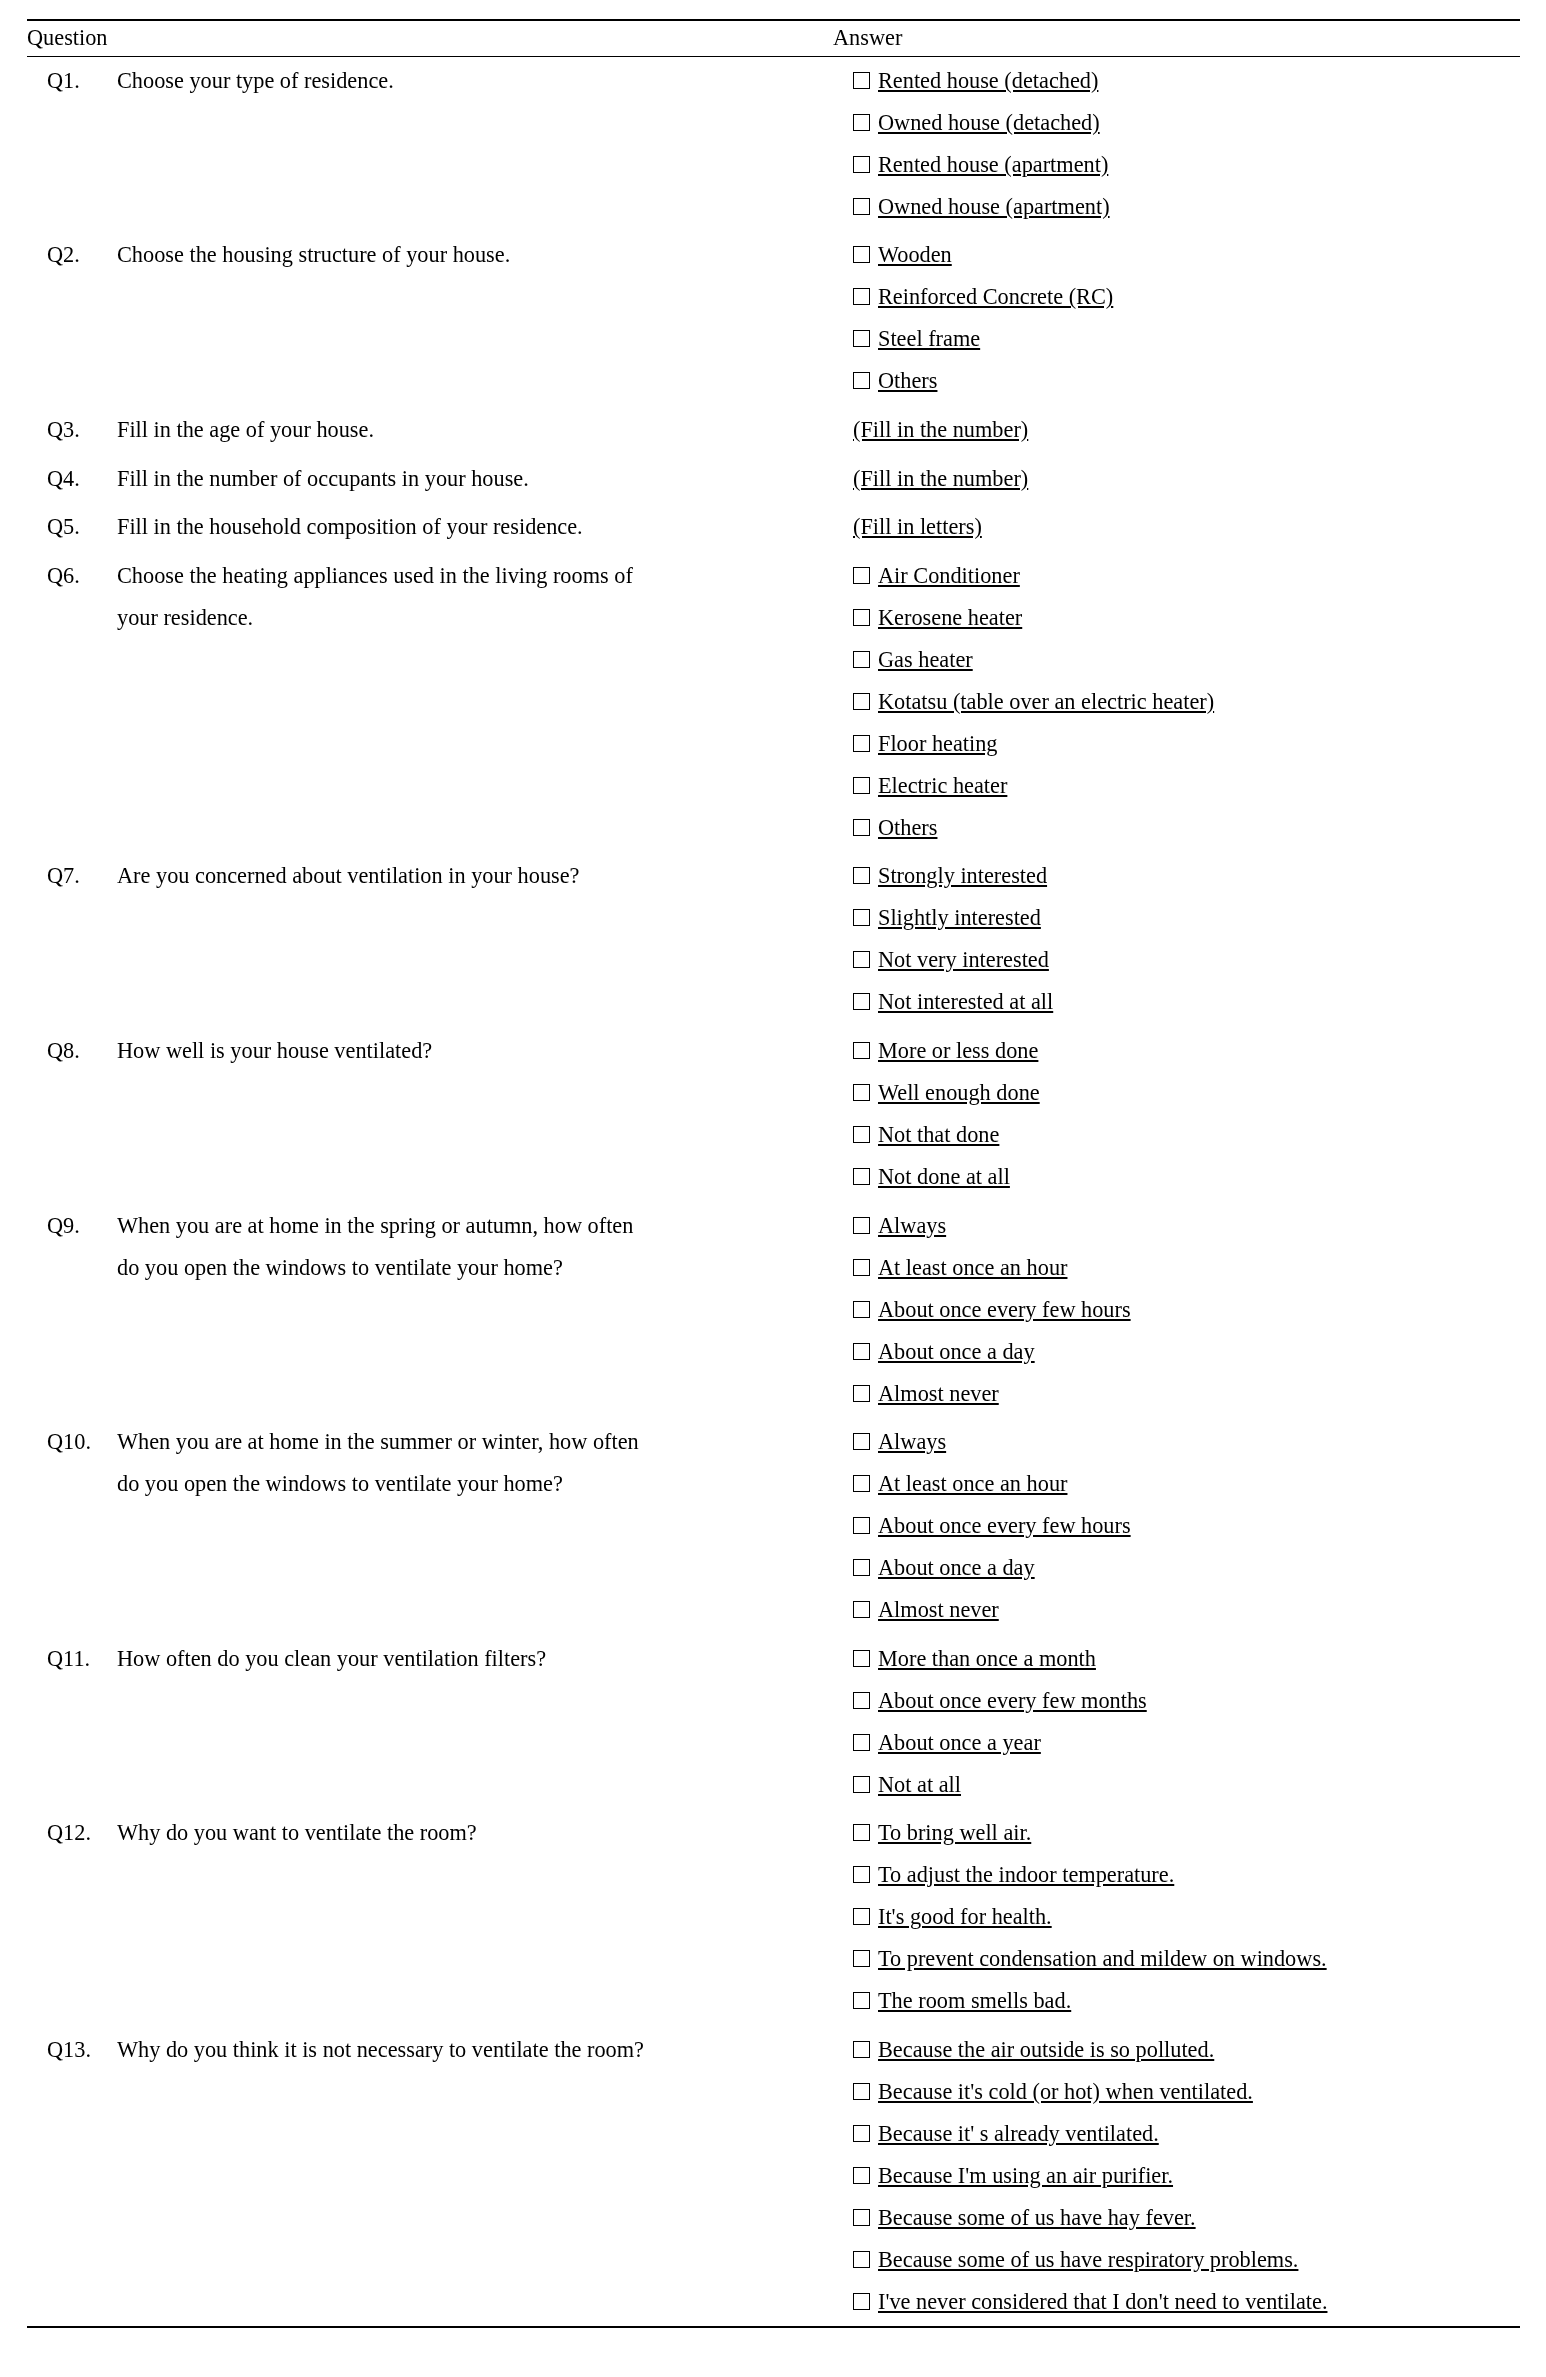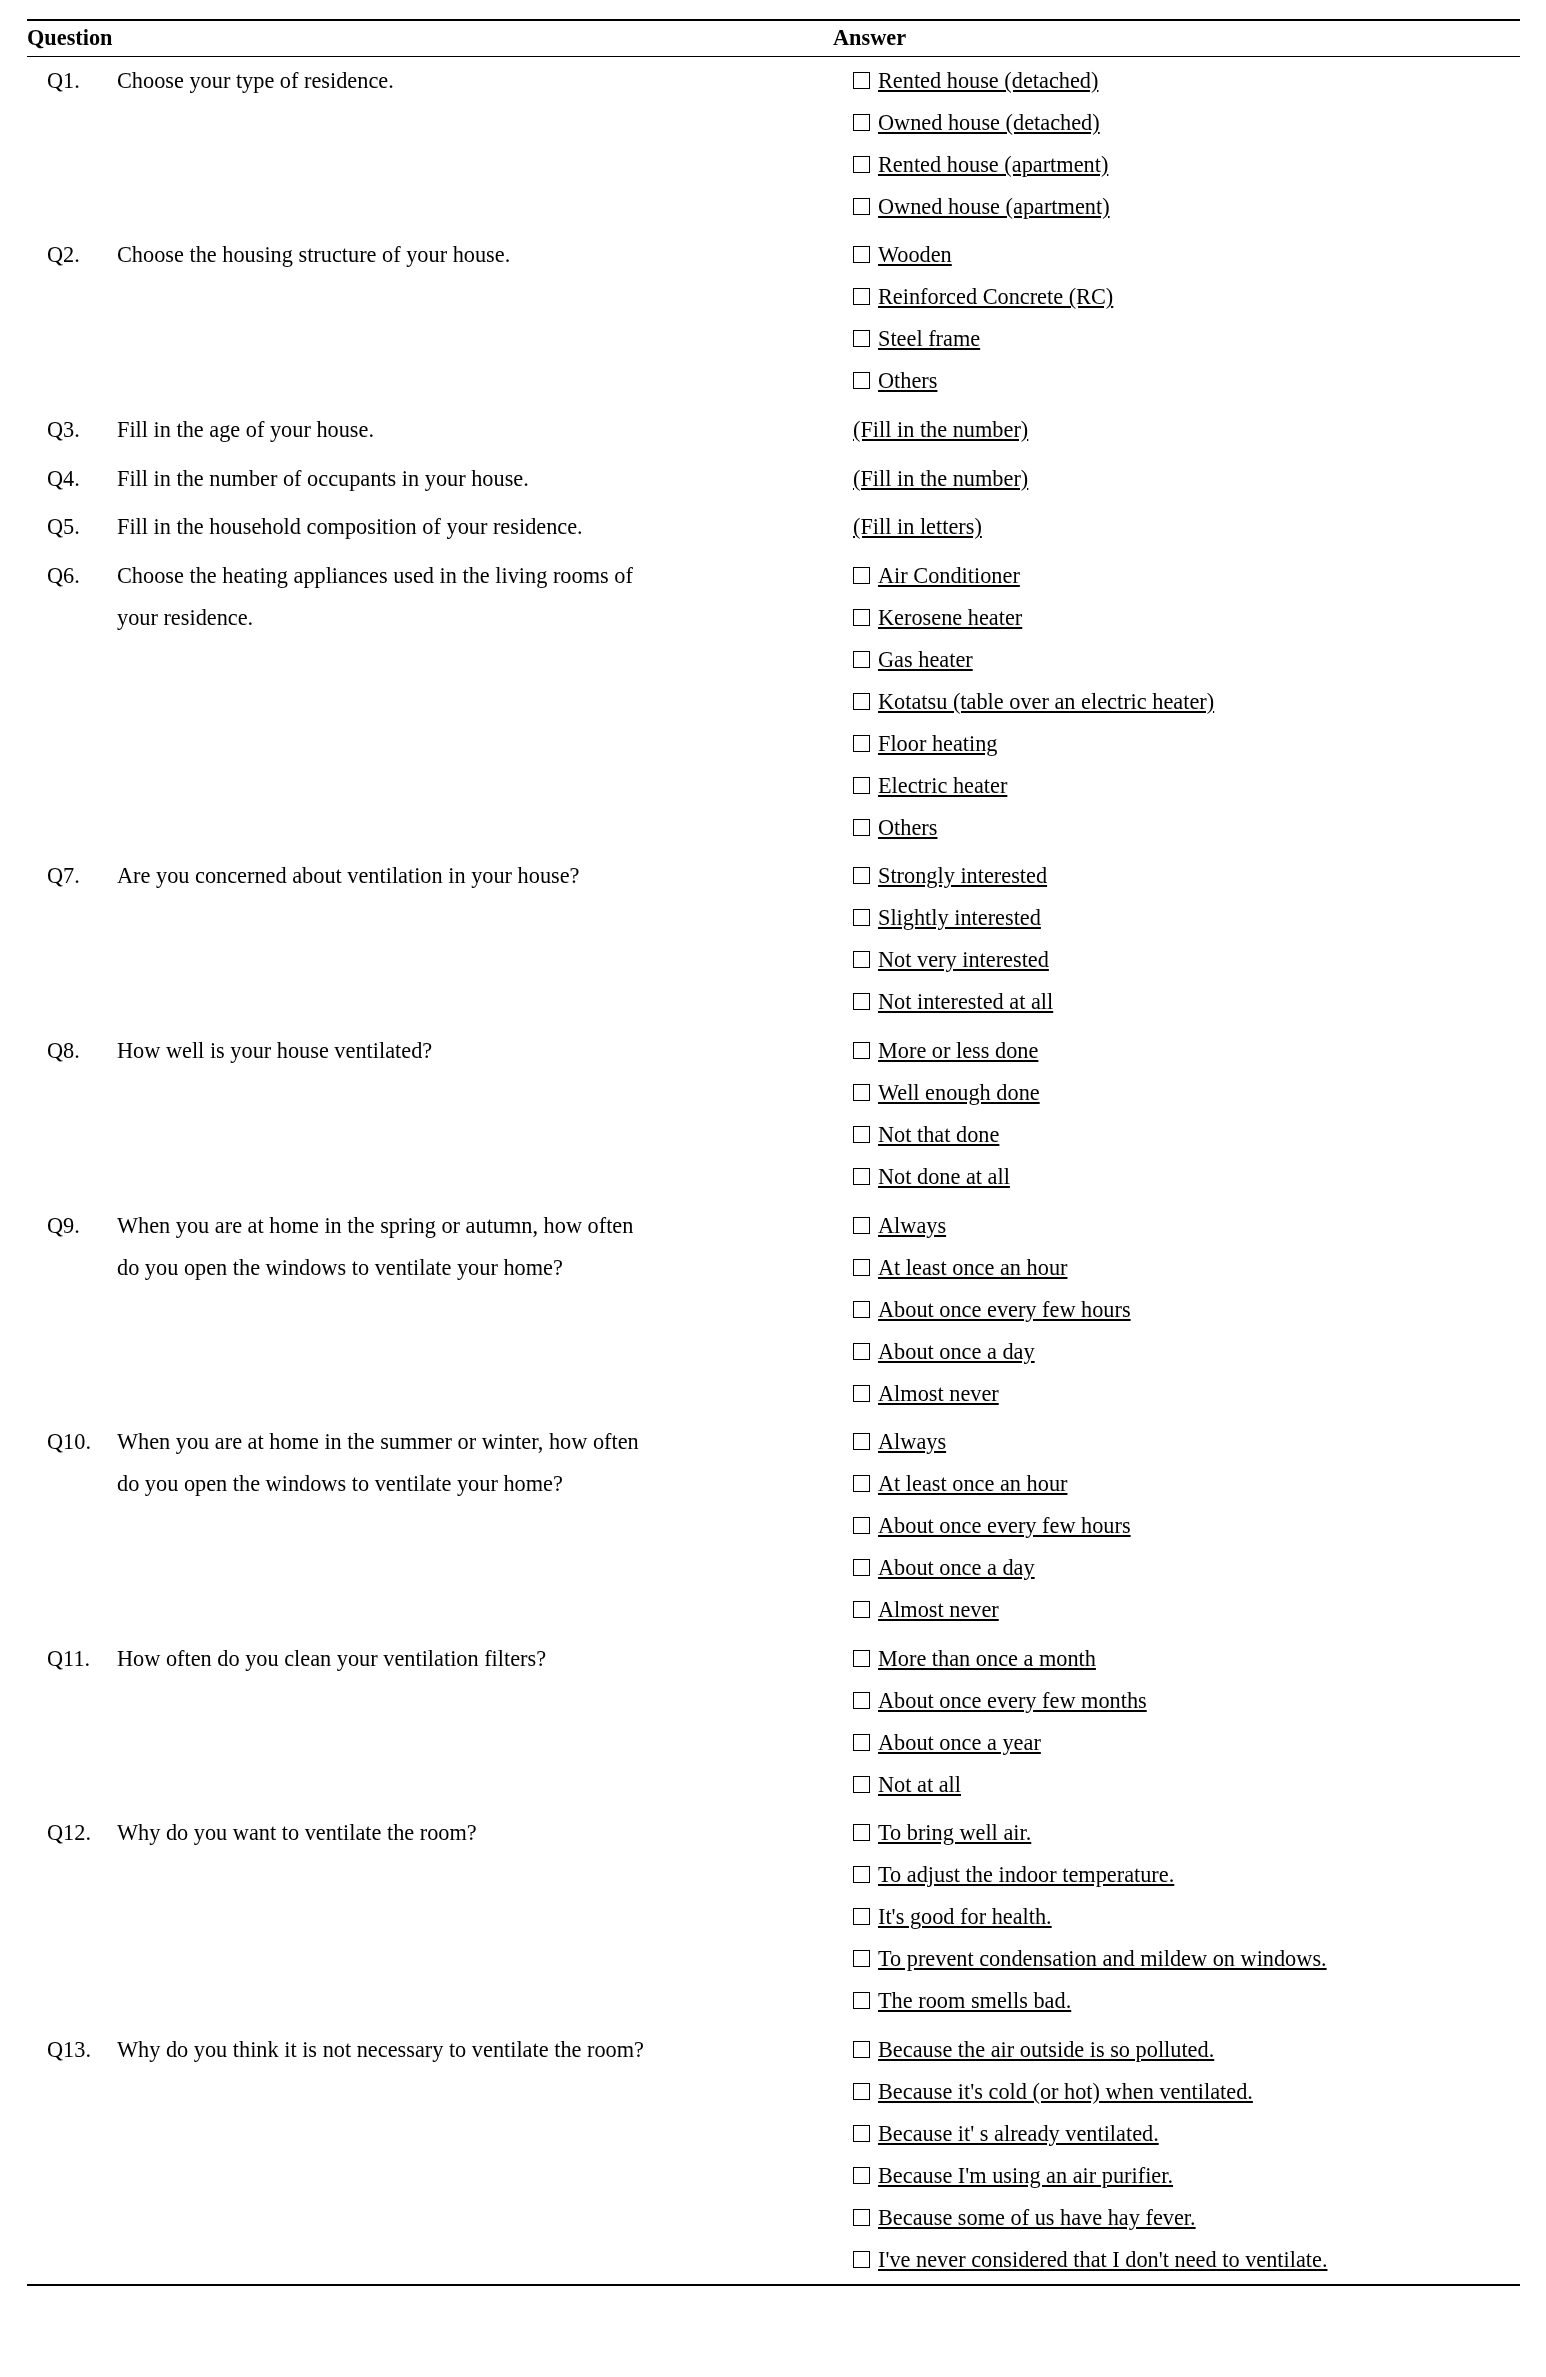--- a/index.html
+++ b/index.html
@@ -21,21 +21,21 @@
   }
   .qtable {
     border-top: 2.4px solid #000;
     border-bottom: 2.4px solid #000;
   }
   .thead {
     display: grid;
     grid-template-columns: 70px 736px 1fr;
     border-bottom: 1.4px solid #000;
     padding: 3.8px 0 4.8px 0;
-    font-weight: bold;
+    font-weight: normal;
   }
   .thead .th-question { grid-column: 1 / 3; }
   .thead .th-answer   { grid-column: 3 / 4; }
   .row {
     display: grid;
     grid-template-columns: 70px 736px 1fr;
     padding: 3.3px 0;
     align-items: start;
     margin-left: 20px;
   }
@@ -196,19 +196,20 @@
         </div>
         <div class="row">
           <div class="qnum">Q13.</div>
           <div class="qtext">Why do you think it is not necessary to ventilate the room?</div>
           <div class="answers">
             <div class="option"><span class="checkbox"></span><span class="opt-label">Because the air outside is so polluted.</span></div>
             <div class="option"><span class="checkbox"></span><span class="opt-label">Because it's cold (or hot) when ventilated.</span></div>
             <div class="option"><span class="checkbox"></span><span class="opt-label">Because it' s already ventilated.</span></div>
             <div class="option"><span class="checkbox"></span><span class="opt-label">Because I'm using an air purifier.</span></div>
             <div class="option"><span class="checkbox"></span><span class="opt-label">Because some of us have hay fever.</span></div>
+            <div class="option"><span class="checkbox"></span><span class="opt-label">Because some of us have respiratory problems.</span></div>
             <div class="option"><span class="checkbox"></span><span class="opt-label">I've never considered that I don't need to ventilate.</span></div>
           </div>
         </div>
       </div>
   </div>
 </div>
 
 
 </body></html>

